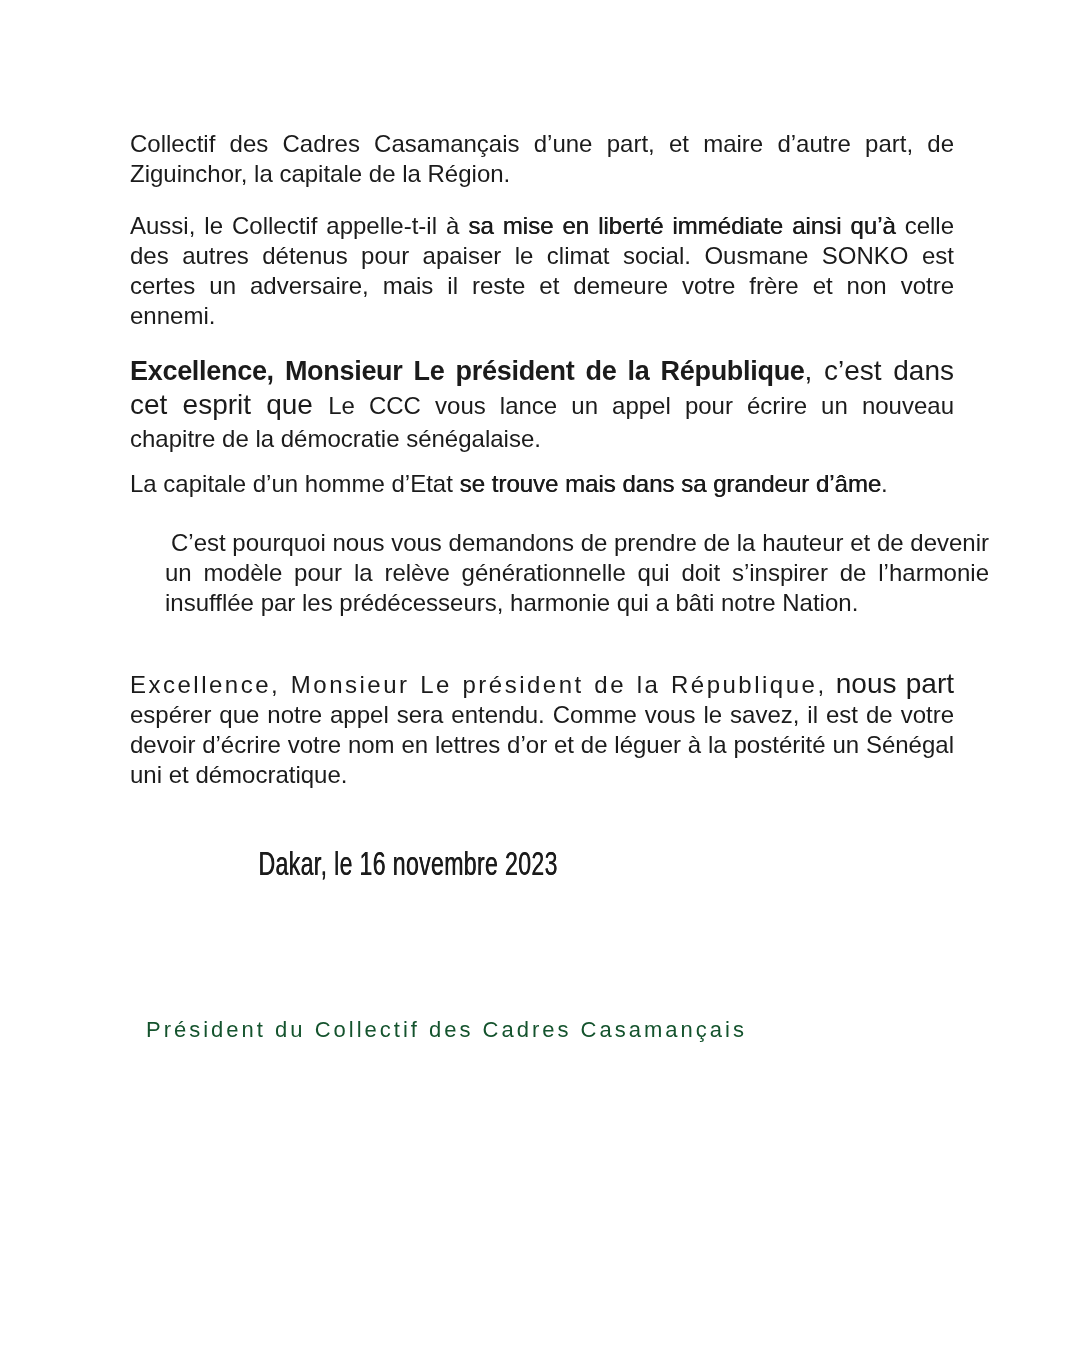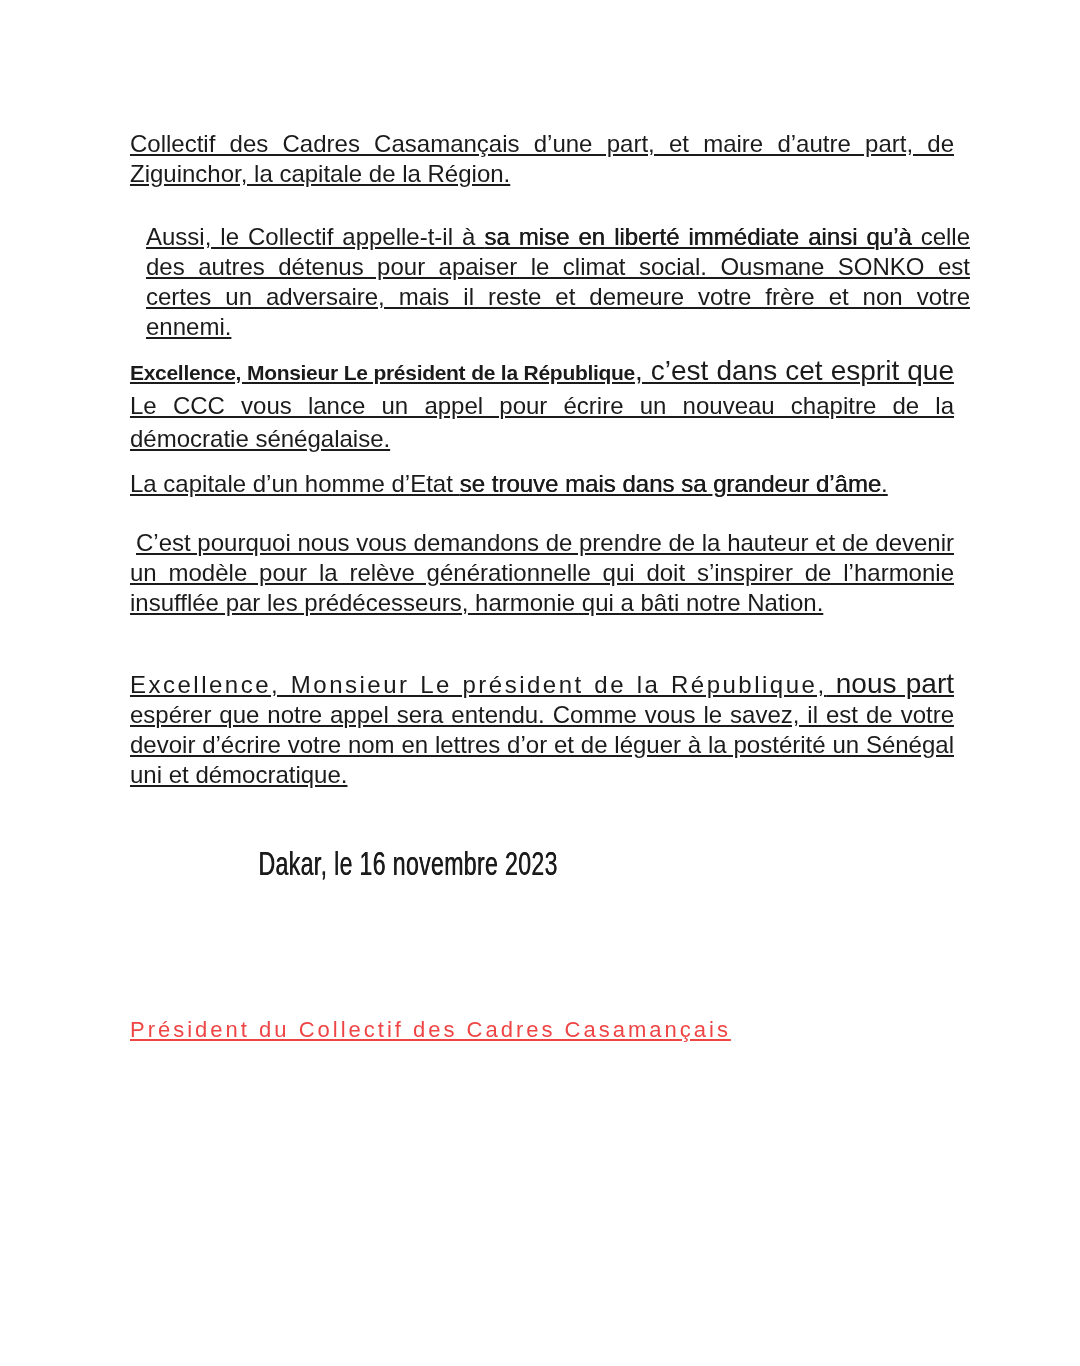--- a/index.html
+++ b/index.html
@@ -13,32 +13,31 @@
     overflow:hidden;
   }
   .para{
     position:absolute;
     left:130px;
     width:824px;
     margin:0;
     font-size:24px;
     line-height:30px;
     text-align:justify;
-    text-decoration:underline;
   }
   .p1{top:129px;}
-  .p2{top:222px;margin-left:16px;}
+  .p2{top:211px;}
   .p3{top:354px; line-height:33px;}
   .p4{top:469px; text-align:left;}
-  .p5{top:528px; text-indent:6px;}
+  .p5{top:528px; text-indent:6px;margin-left:35px;}
   .p6{top:669px;}
   
   .rg{}
   .semi{ text-shadow:0.45px 0 currentColor; }
-  .bold-lead{ font-weight:bold; font-size:21px; letter-spacing:-0.3px; }
+  .bold-lead{ font-weight:bold; font-size:27px; letter-spacing:-0.3px; }
   .large{ font-size:28px; }
   .thin{ font-size:24px; letter-spacing:2.5px; }
   .dateline{
     position:absolute;
     left:130px;
     top:845px;
     width:824px;
     padding-right:8px;
     font-size:24px;
   }
@@ -54,26 +53,25 @@
   .sig-name{
     position:absolute;
     left:130px;
     top:960px;
     font-size:23px;
     letter-spacing:3.5px;
     color:#222222;
   }
   .sig-title{
     position:absolute;
-    left:130px;
+    left:146px;
     top:1017px;
     font-size:22px;
     letter-spacing:3px;
-    color:#ef4444;
-    text-decoration:underline;
+    color:#14532d;
   }
 </style>
 </head>
 <body>
 
 <div class="page">
 
   <p class="para p1">
     <span class="rg">Collectif des Cadres Casamançais d’une part, et maire d’autre part, de Ziguinchor, la capitale de la Région.</span>
   </p>

